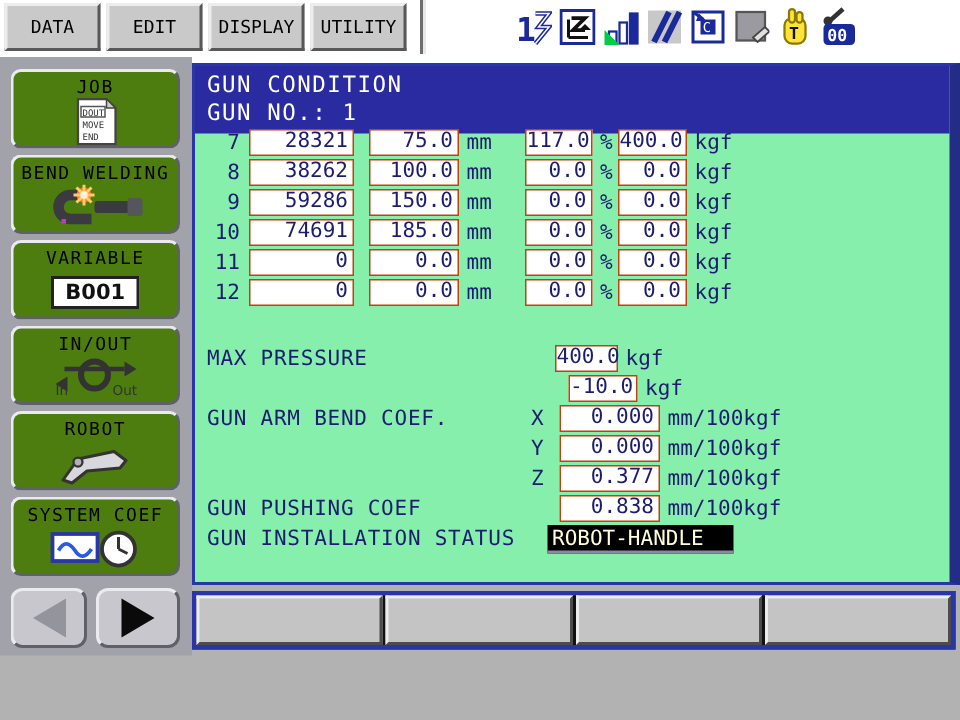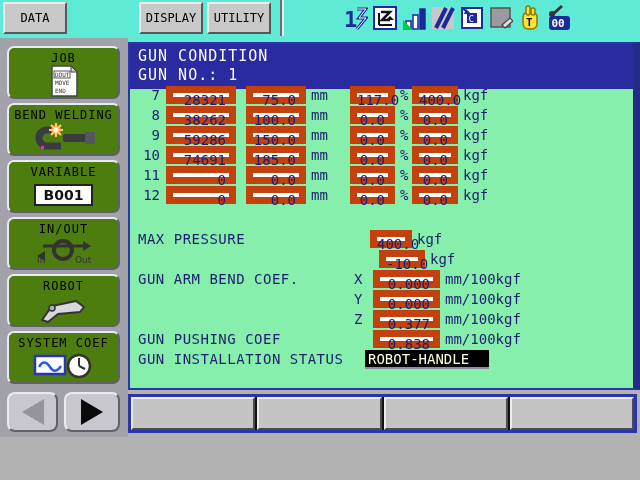--- a/index.html
+++ b/index.html
@@ -1,20 +1,20 @@
 <!DOCTYPE html>
 <html><head>
 <meta charset="utf-8">
 <style>
   html,body{margin:0;padding:0;}
   .screen{position:relative;width:640px;height:480px;background:#b2b2b2;
     font-family:"DejaVu Sans Mono",monospace;overflow:hidden;color:#000;}
 
   
-  .menubar{position:absolute;left:0;top:0;width:640px;height:56px;background:#5eead4;
+  .menubar{position:absolute;left:0;top:0;width:640px;height:56px;background:#ffffff;
     border-bottom:4px solid #404040;box-sizing:border-box;}
   .menu-btn{position:absolute;top:2px;height:32px;width:64px;background:#c9c9c9;
     border-top:2px solid #ededed;border-left:2px solid #ededed;
     border-right:2px solid #585858;border-bottom:2px solid #585858;
     font-size:12px;text-align:center;line-height:28px;box-sizing:border-box;cursor:default;}
   .icon-tray{position:absolute;left:280px;top:0;width:360px;height:36px;
     border-left:2px solid #6d6d6d;box-shadow:inset 2px 0 0 #e8e8e8;
     display:flex;align-items:center;padding-left:62px;gap:5px;box-sizing:border-box;}
   .sicon{width:24px;height:28px;flex:0 0 auto;}
 
@@ -38,21 +38,21 @@
   .tri-r{width:0;height:0;border-top:13px solid transparent;border-bottom:13px solid transparent;
     border-left:22px solid #0a0a0a;}
 
   
   .panel{position:absolute;left:128px;top:42px;width:512px;height:348px;background:#86efac;
     border:2px solid #2a35a8;border-right:7px solid #242d85;box-sizing:border-box;}
   .panel-header{height:42px;background:#2a2ba0;color:#fff;font-size:15px;
     padding:3px 0 0 8px;line-height:19px;letter-spacing:1px;}
   .trow{position:absolute;left:0;height:20px;width:100%;font-size:14px;color:#1c1c70;}
   .rno{position:absolute;left:0;width:30px;text-align:right;line-height:19px;}
-  .vbox{position:absolute;top:0;background:#fff;border:7px solid #c2410c;height:18px;
+  .vbox{position:absolute;top:0;background:#fff;border:1px solid #c2410c;height:18px;
     text-align:right;padding-right:3px;box-sizing:border-box;line-height:15px;
     font-size:14px;color:#1c1c70;}
   .unit{position:absolute;top:0;line-height:19px;color:#1c1c70;}
   .frow{position:absolute;left:0;height:20px;width:100%;font-size:14px;color:#1c1c70;}
   .flabel{position:absolute;left:8px;line-height:19px;letter-spacing:.5px;}
   .faxis{position:absolute;left:224px;line-height:19px;}
   .hl-field{position:absolute;left:235px;top:0;width:124px;height:19px;background:#000;
     color:#ffffd8;line-height:18px;padding-left:3px;box-sizing:border-box;
     border-bottom:2px solid #8a8aa0;}
 
@@ -75,20 +75,21 @@
     border-top:2px solid #dcdcdc;border-left:2px solid #dcdcdc;border-right:2px solid #5c5c5c;
     border-radius:2px 6px 0 0;box-sizing:border-box;}
 </style>
 </head>
 <body>
 
 <div class="screen">
 
   <div class="menubar">
     <div class="menu-btn" style="left:3px">DATA</div>
+    <div class="menu-btn" style="left:71px">EDIT</div>
     <div class="menu-btn" style="left:139px">DISPLAY</div>
     <div class="menu-btn" style="left:207px">UTILITY</div>
 
     <div class="icon-tray">
       <svg class="sicon" viewBox="0 0 24 28">
         <text x="0" y="23" font-size="22" font-weight="bold" fill="#1a2a9a" font-family="DejaVu Sans Mono,monospace">1</text>
         <path d="M13 5 L22 5 L15 14 L22 14 L13 25" fill="none" stroke="#1a2a9a" stroke-width="3"></path>
         <path d="M13 5 L22 5 L15 14 L22 14 L13 25" fill="none" stroke="#ffffff" stroke-width="1"></path>
       </svg>
       <svg class="sicon" viewBox="0 0 24 28">

